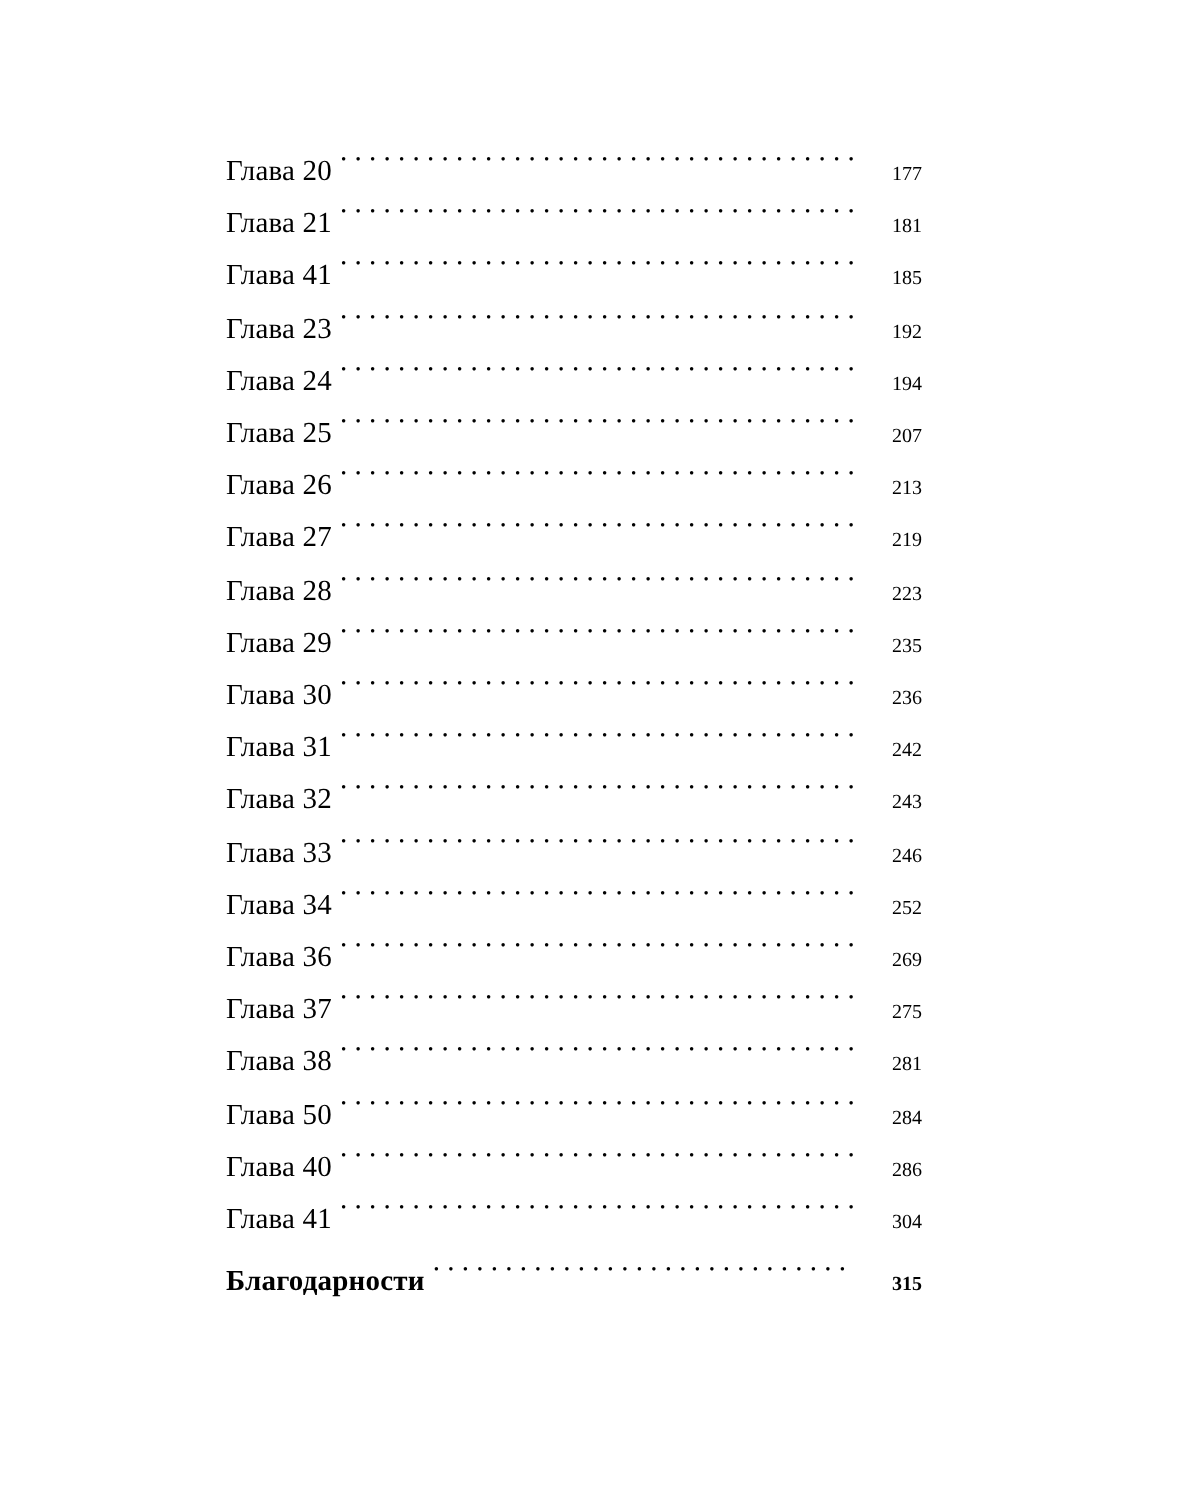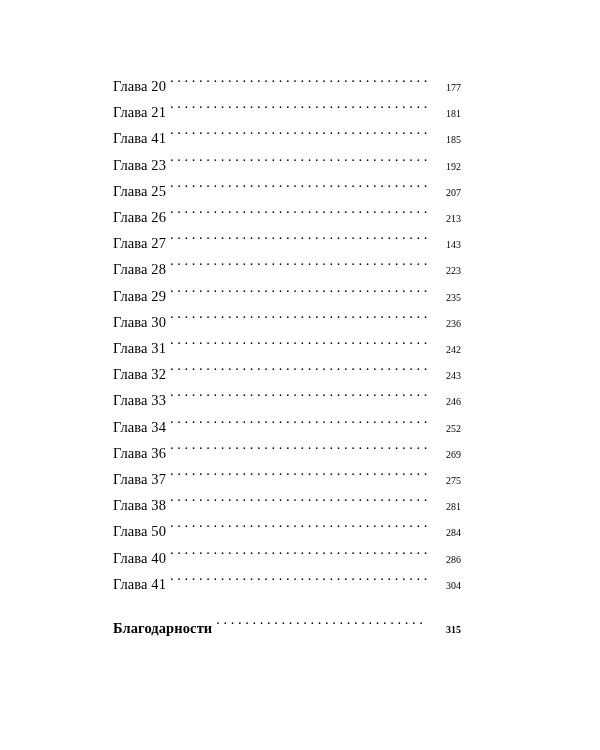--- a/index.html
+++ b/index.html
@@ -59,21 +59,21 @@
     flex: 0 0 auto;
     width: 30px;
     text-align: right;
     font-size: 10px;
   }
   .toc-entry.bold .title,
   .toc-entry.bold .page-num {
     font-weight: bold;
   }
   .toc-entry.spaced-above {
-    margin-top: 18px;
+    margin-top: 5px;
   }
 </style>
 </head>
 <body>
 
 <div class="page">
   <div class="toc" id="toc-list">
       <div class="toc-entry">
         <span class="title">Глава 20</span>
         <span class="leader"></span>
@@ -88,33 +88,38 @@
         <span class="title">Глава 41</span>
         <span class="leader"></span>
         <span class="page-num">185</span>
       </div>
       <div class="toc-entry">
         <span class="title">Глава 23</span>
         <span class="leader"></span>
         <span class="page-num">192</span>
       </div>
       <div class="toc-entry">
+        <span class="title">Глава 24</span>
+        <span class="leader"></span>
+        <span class="page-num">194</span>
+      </div>
+      <div class="toc-entry">
         <span class="title">Глава 25</span>
         <span class="leader"></span>
         <span class="page-num">207</span>
       </div>
       <div class="toc-entry">
         <span class="title">Глава 26</span>
         <span class="leader"></span>
         <span class="page-num">213</span>
       </div>
       <div class="toc-entry">
         <span class="title">Глава 27</span>
         <span class="leader"></span>
-        <span class="page-num">143</span>
+        <span class="page-num">219</span>
       </div>
       <div class="toc-entry">
         <span class="title">Глава 28</span>
         <span class="leader"></span>
         <span class="page-num">223</span>
       </div>
       <div class="toc-entry">
         <span class="title">Глава 29</span>
         <span class="leader"></span>
         <span class="page-num">235</span>

